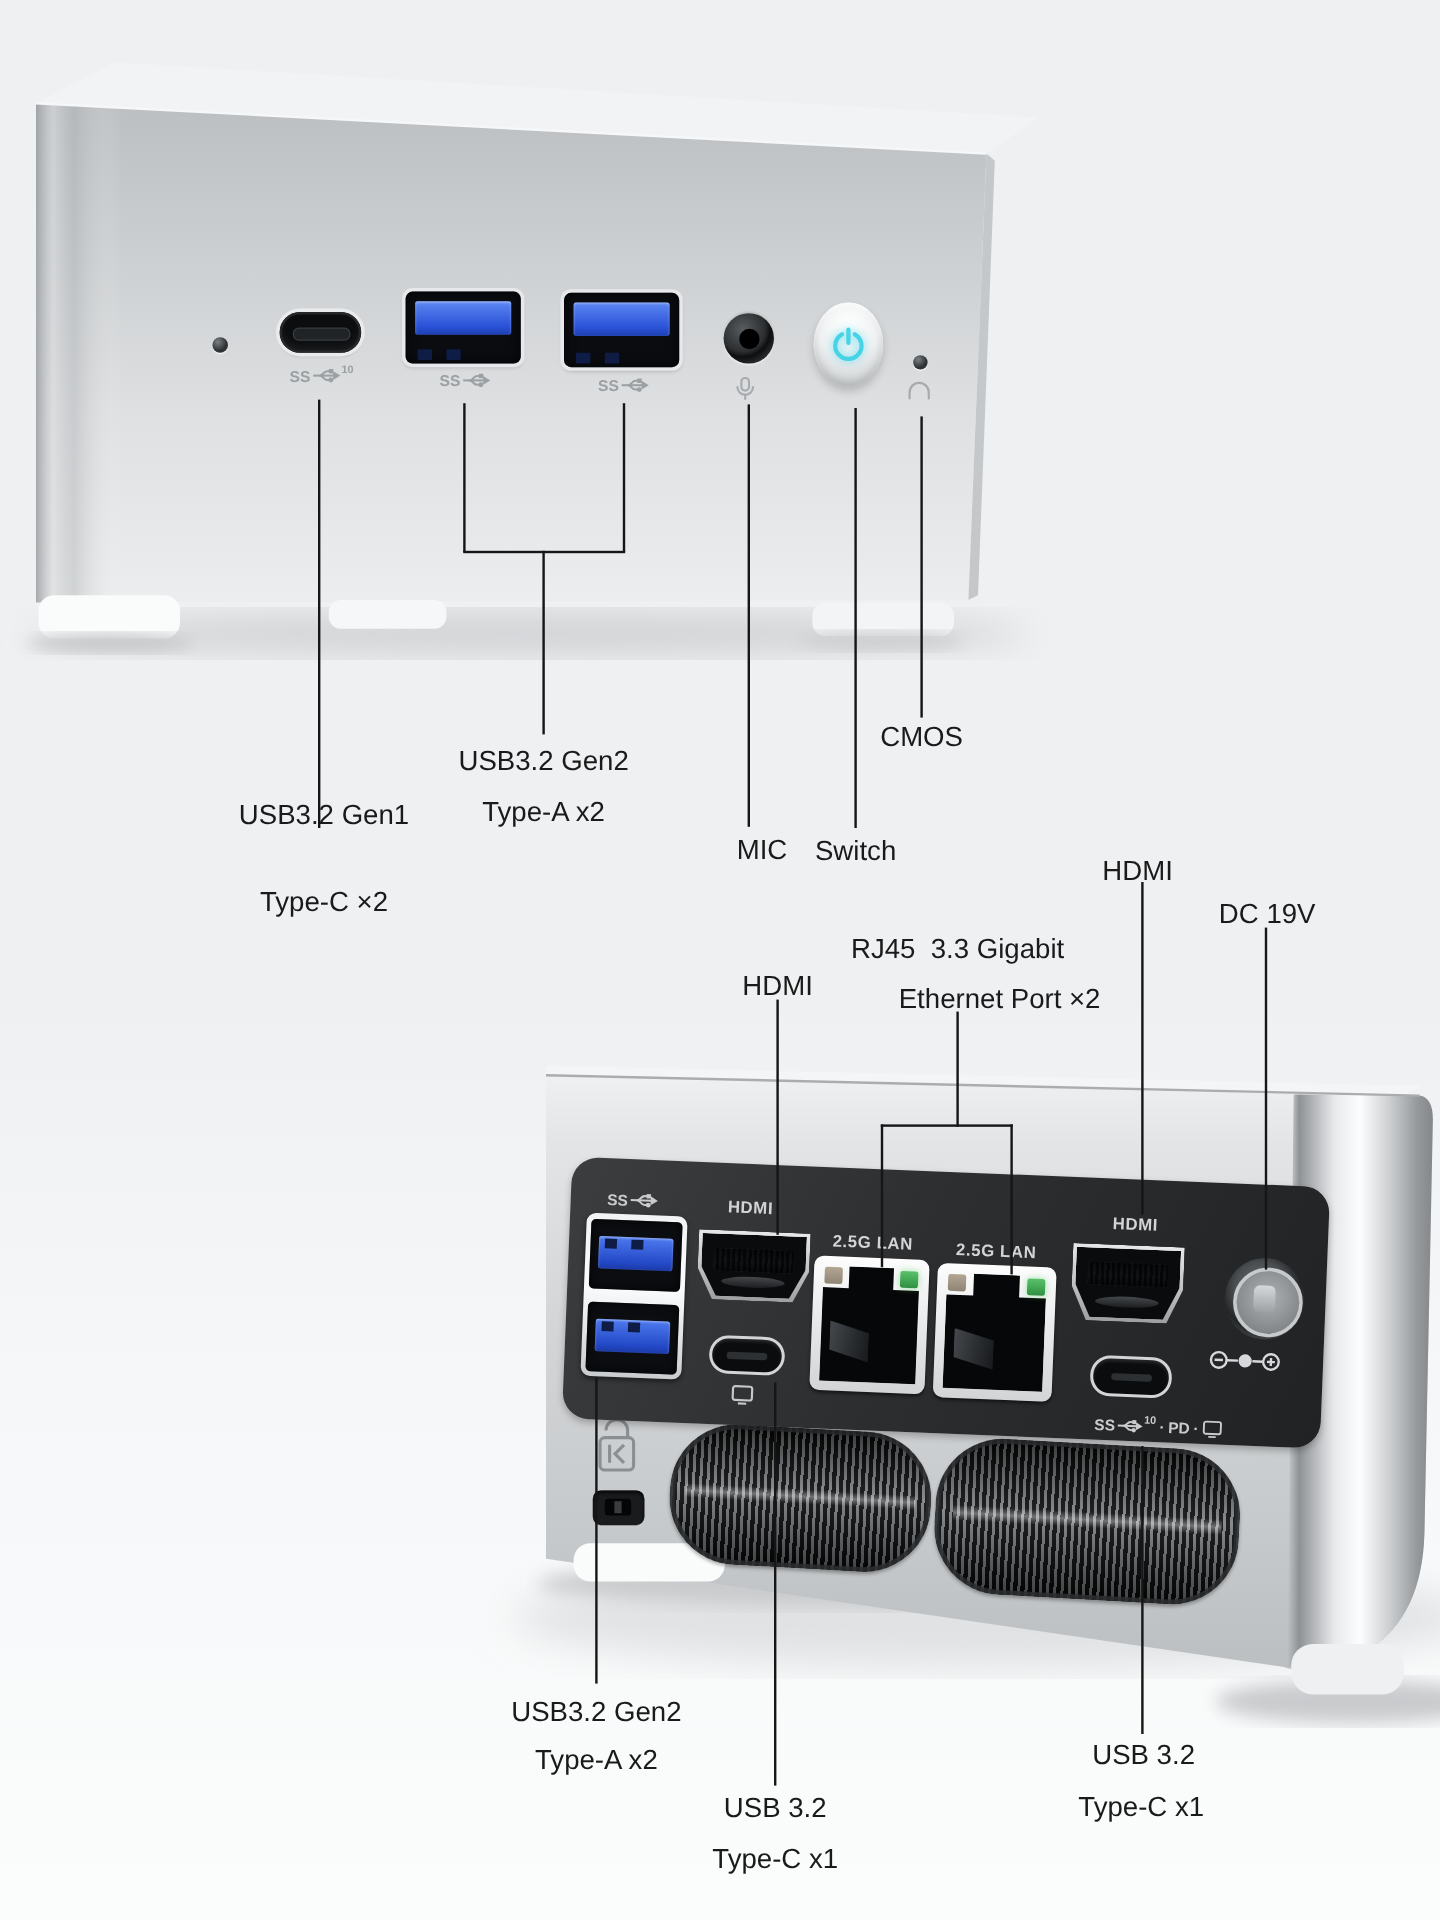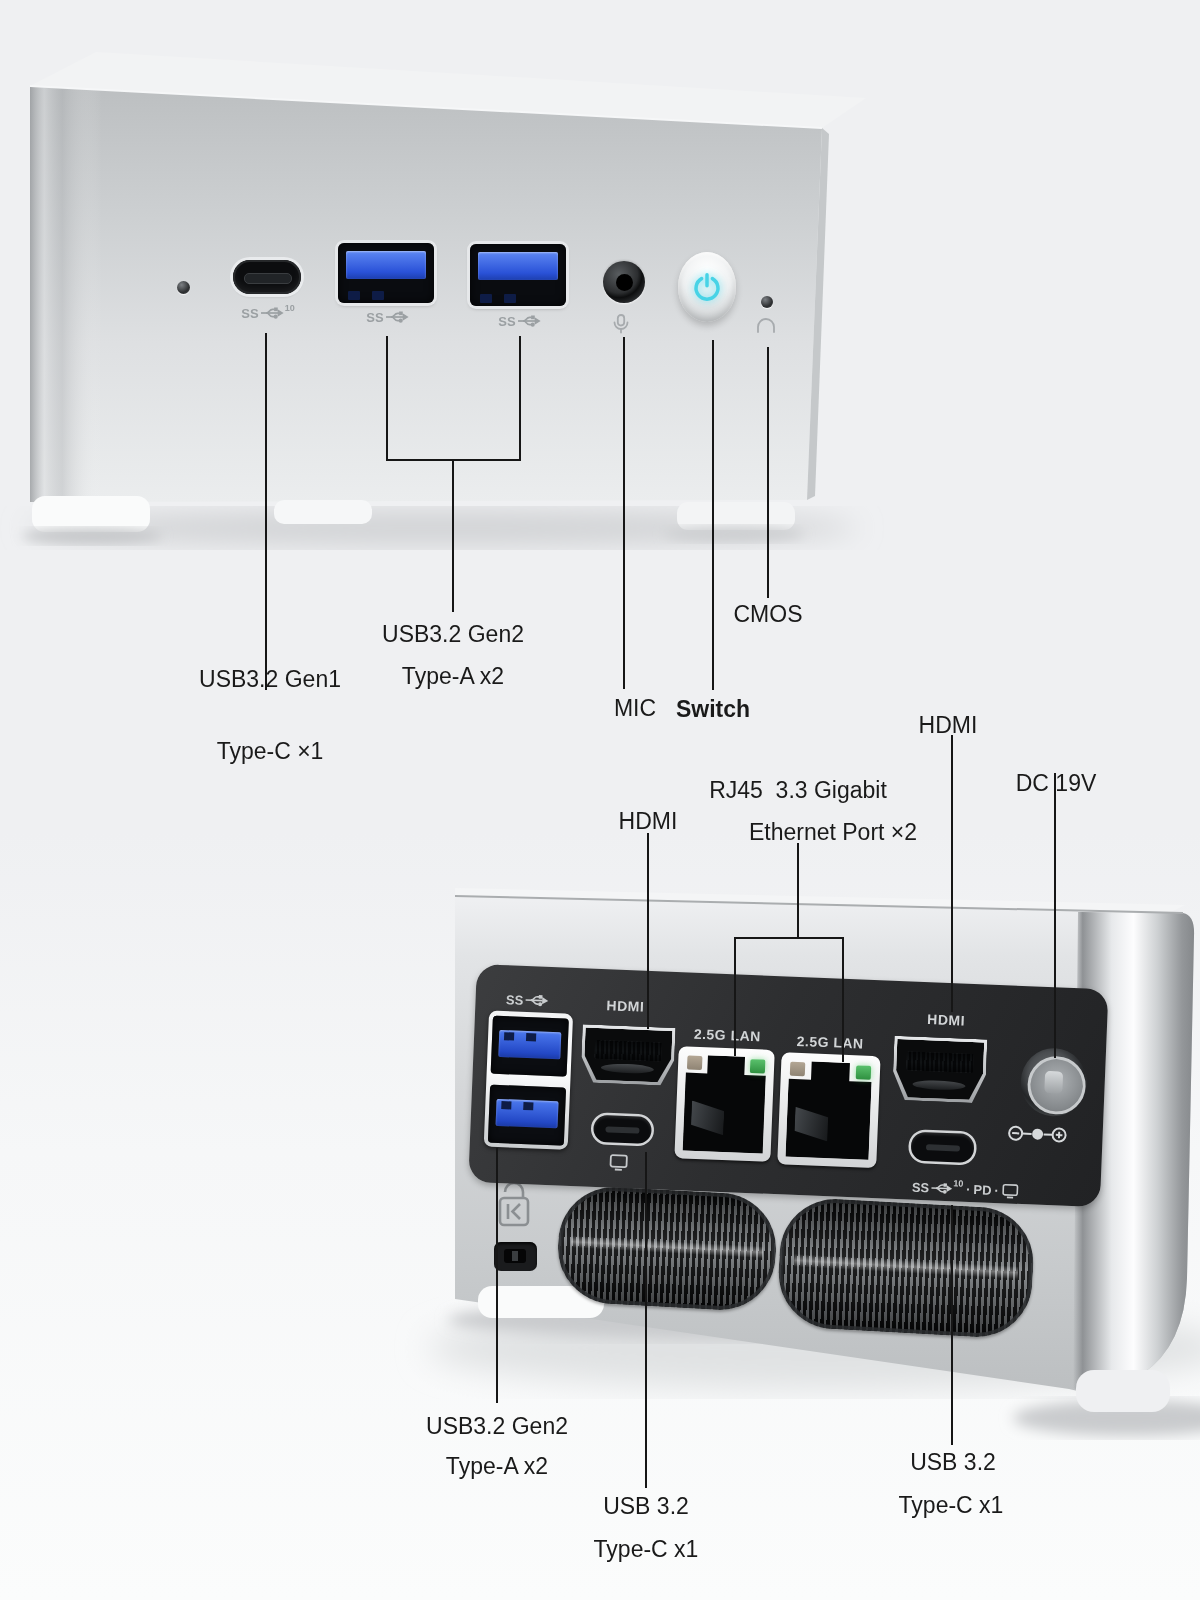--- a/index.html
+++ b/index.html
@@ -230,23 +230,23 @@
   <div class="cline" style="left:519px;top:336px;width:2px;height:124px;"></div>
   <div class="cline" style="left:386px;top:459px;width:135px;height:2px;"></div>
   <div class="cline" style="left:452px;top:459px;width:2px;height:153px;"></div>
   <div class="cline" style="left:623px;top:337px;width:2px;height:352px;"></div>
   <div class="cline" style="left:712px;top:340px;width:2px;height:350px;"></div>
   <div class="cline" style="left:767px;top:347px;width:2px;height:251px;"></div>
 
   <div class="callout" style="left:453px;top:622px;">USB3.2 Gen2</div>
   <div class="callout" style="left:453px;top:664px;">Type-A x2</div>
   <div class="callout" style="left:270px;top:667px;">USB3.2 Gen1</div>
-  <div class="callout" style="left:270px;top:739px;">Type-C ×1</div>
+  <div class="callout" style="left:270px;top:739px;">Type-C ×2</div>
   <div class="callout" style="left:635px;top:696px;">MIC</div>
-  <div class="callout" style="left:713px;top:697px;font-weight:bold;">Switch</div>
+  <div class="callout" style="left:713px;top:697px;">Switch</div>
   <div class="callout" style="left:768px;top:602px;">CMOS</div>
 
   <svg class="abs" style="left:428px;top:858px;" width="792" height="640" viewBox="0 0 792 640">
     <defs>
       <linearGradient id="gBody" x1="0" y1="0" x2="0" y2="1">
         <stop offset="0" stop-color="#eff0f2"></stop>
           <stop offset=".12" stop-color="#e2e4e6"></stop>
         <stop offset=".4" stop-color="#d4d6d8"></stop>
           <stop offset=".75" stop-color="#c7cacc"></stop>
         <stop offset="1" stop-color="#bcbfc1"></stop>
@@ -413,21 +413,21 @@
   <div class="cline" style="left:951px;top:735px;width:2px;height:277px;"></div>
   <div class="cline" style="left:1054px;top:773px;width:2px;height:285px;"></div>
   <div class="cline" style="left:496px;top:1148px;width:2px;height:255px;"></div>
   <div class="cline" style="left:645px;top:1152px;width:2px;height:336px;"></div>
   <div class="cline" style="left:951px;top:1205px;width:2px;height:240px;"></div>
 
   <div class="callout" style="left:648px;top:809px;">HDMI</div>
   <div class="callout" style="left:798px;top:778px;">RJ45  3.3 Gigabit</div>
   <div class="callout" style="left:801px;top:820px;margin-left:32px;">Ethernet Port ×2</div>
   <div class="callout" style="left:948px;top:713px;">HDMI</div>
-  <div class="callout" style="left:1056px;top:771px;">DC 19V</div>
+  <div class="callout" style="left:1056px;top:749px;">DC 19V</div>
   <div class="callout" style="left:497px;top:1414px;">USB3.2 Gen2</div>
   <div class="callout" style="left:497px;top:1454px;">Type-A x2</div>
   <div class="callout" style="left:646px;top:1494px;">USB 3.2</div>
   <div class="callout" style="left:646px;top:1537px;">Type-C x1</div>
   <div class="callout" style="left:953px;top:1450px;">USB 3.2</div>
   <div class="callout" style="left:951px;top:1493px;">Type-C x1</div>
 
 </div>
 
 </body></html>

